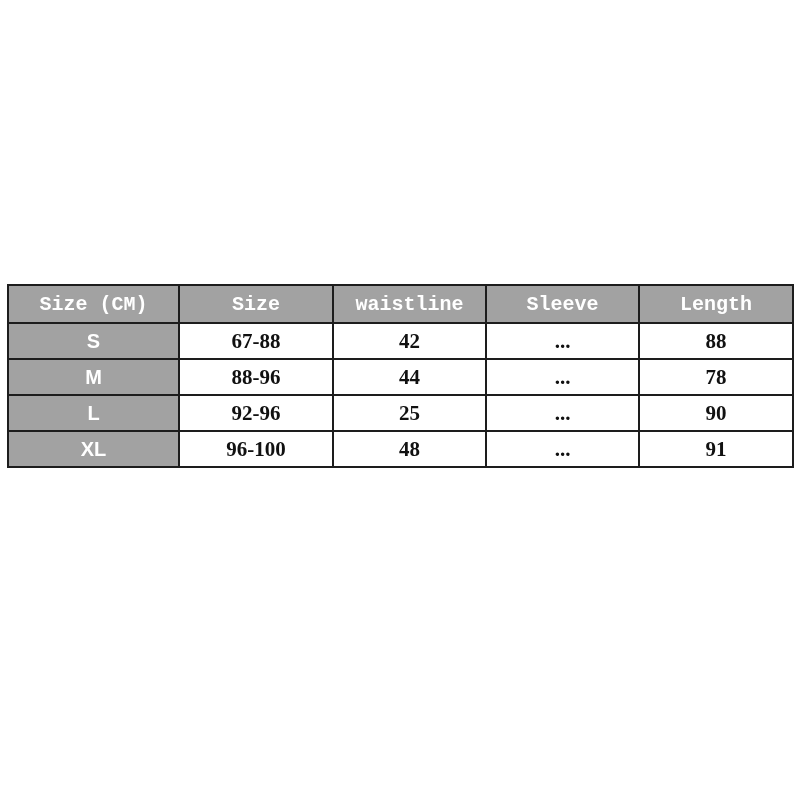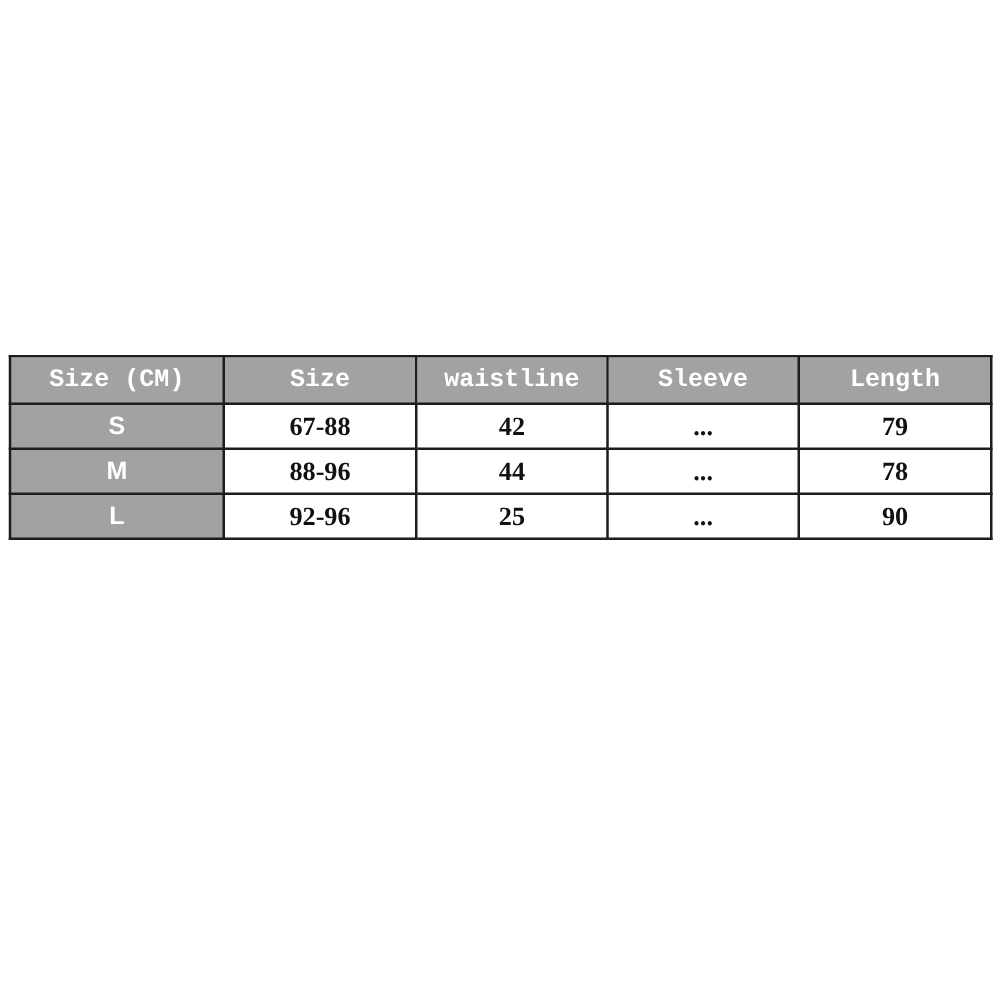--- a/index.html
+++ b/index.html
@@ -81,31 +81,38 @@
         <th>Sleeve</th>
         <th>Length</th>
       </tr>
     </thead>
     <tbody>
       <tr>
         <th class="row-label">S</th>
         <td>67-88</td>
         <td>42</td>
         <td>...</td>
-        <td>79</td>
+        <td>88</td>
       </tr>
       <tr>
         <th class="row-label">M</th>
         <td>88-96</td>
         <td>44</td>
         <td>...</td>
         <td>78</td>
       </tr>
       <tr>
         <th class="row-label">L</th>
         <td>92-96</td>
         <td>25</td>
         <td>...</td>
         <td>90</td>
       </tr>
+      <tr>
+        <th class="row-label">XL</th>
+        <td>96-100</td>
+        <td>48</td>
+        <td>...</td>
+        <td>91</td>
+      </tr>
     </tbody>
   </table>
 </div>
 
 </body></html>

